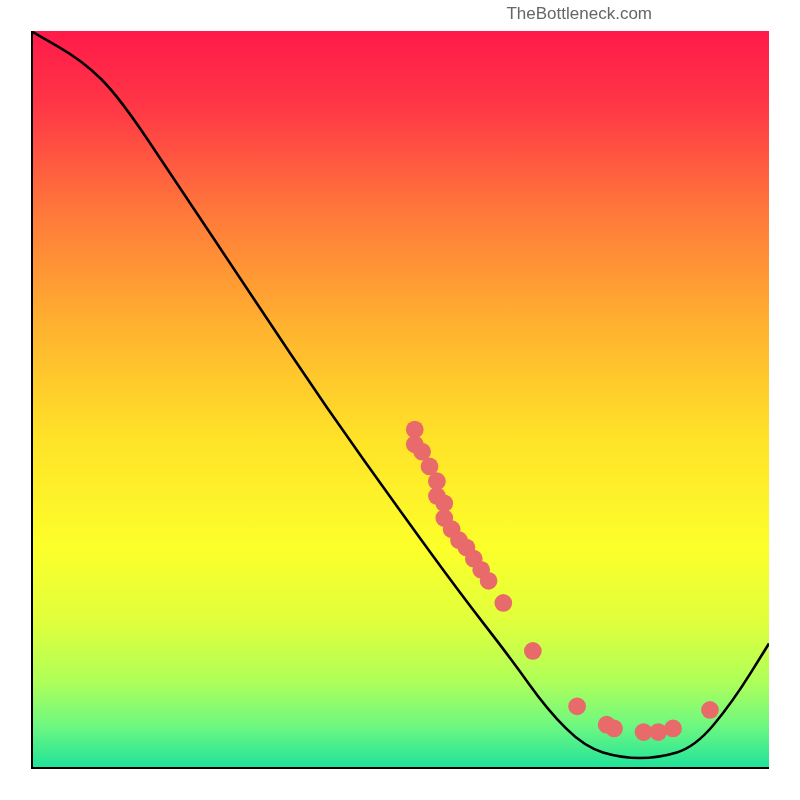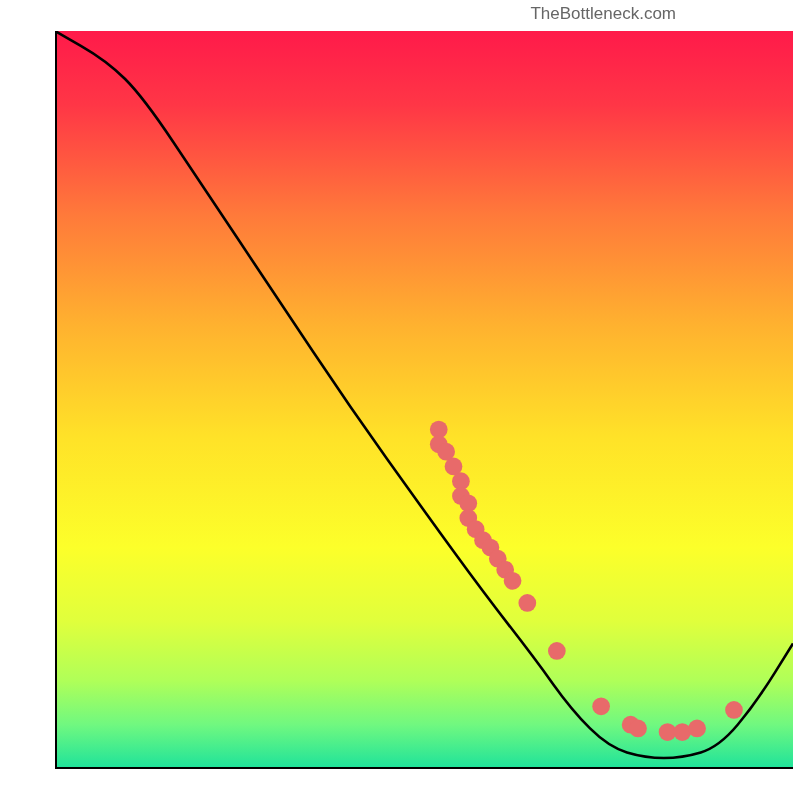--- a/index.html
+++ b/index.html
@@ -7,21 +7,20 @@
     padding: 0;
     width: 800px;
     height: 800px;
     background: white;
     font-family: Arial, sans-serif;
   }
   .container {
     position: relative;
     width: 664px;
     height: 800px;
-    margin-left: 24px;
   }
   .watermark {
     position: absolute;
     top: 4px;
     right: 12px;
     color: #666;
     font-size: 17px;
     z-index: 10;
   }
   .plot-area {

